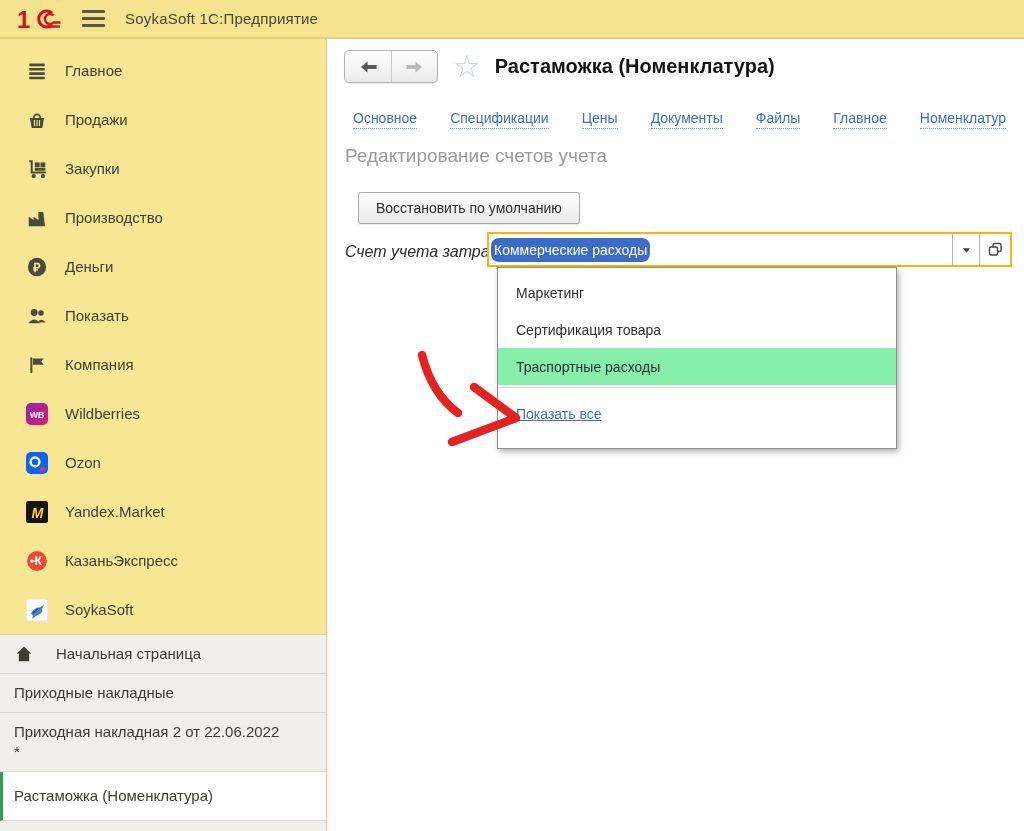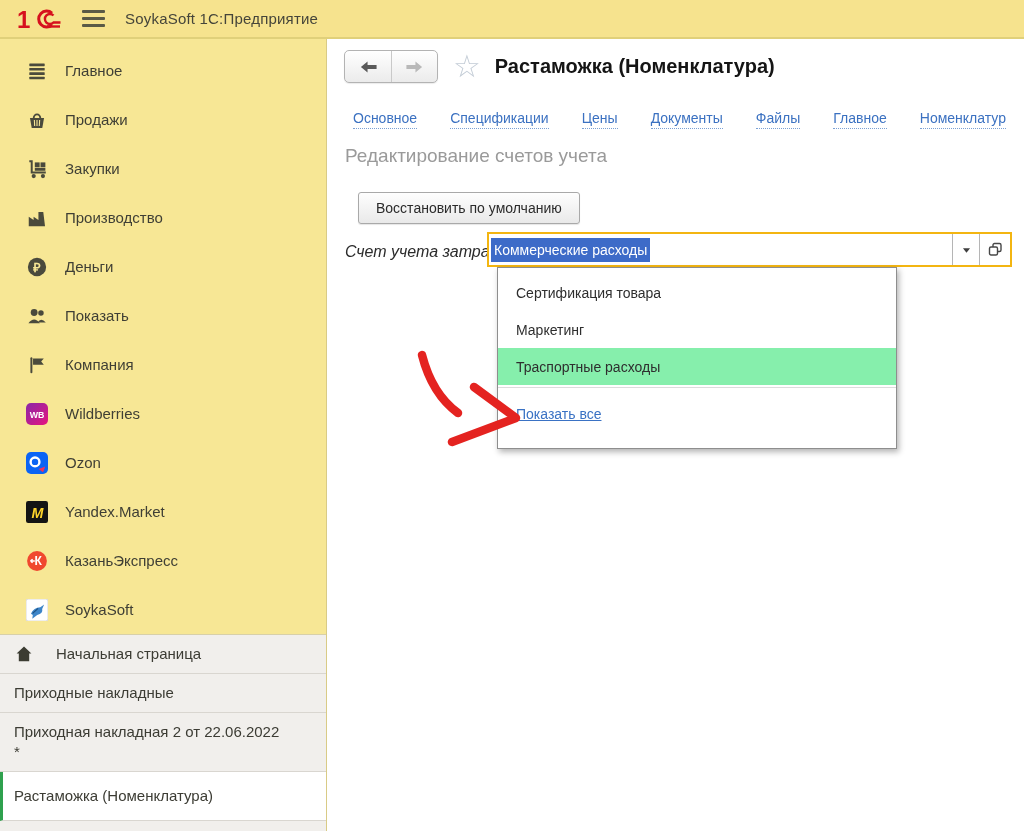--- a/index.html
+++ b/index.html
@@ -67,21 +67,21 @@
     position:absolute; top:153px; left:30px; font-size:14px; color:#2b2b2b;
     padding:7px 17px; background:linear-gradient(#fefefe,#e9e9e9);
     border:1px solid #a9a9a9; border-radius:3px; cursor:pointer;
     box-shadow:0 1px 1px rgba(0,0,0,.1);
   }
   .field-label { position:absolute; top:204px; left:17px; font-size:16px;font-style:italic; }
   .combo {
     position:absolute; top:193px; left:159px; width:525px; height:35px;
     border:2px solid #f3b511; background:#fff; display:flex; align-items:center;
   }
-  .combo-text { margin-left:2px; background:#3d6bc8; color:#fff; font-size:14px; padding:4px 3px; }
+  .combo-text { margin-left:2px; background:#3d6bc8; color:#fff; font-size:14px; padding:4px 3px;border-radius:8px; }
   .combo-spacer { flex:1; }
   .combo-btn {
     height:100%; display:flex; align-items:center; justify-content:center;
     border-left:1px solid #b5b5b5; cursor:pointer;
   }
   .combo-arrow-btn { width:27px; }
   .combo-open-btn { width:31px; }
 
   .dropdown {
     position:absolute; top:228px; left:169px; width:400px;
@@ -305,22 +305,22 @@
       </div>
       <div class="combo-btn combo-open-btn">
         <svg width="15" height="15" viewBox="0 0 15 15">
           <rect x="5" y="1.5" width="8" height="8" rx="1.5" fill="none" stroke="#474747" stroke-width="1.4"></rect>
           <rect x="1.5" y="5" width="8" height="8" rx="1.5" fill="#fff" stroke="#474747" stroke-width="1.4"></rect>
         </svg>
       </div>
     </div>
 
     <div class="dropdown">
+      <div class="dd-item">Маркетинг</div>
       <div class="dd-item">Сертификация товара</div>
-      <div class="dd-item">Маркетинг</div>
       <div class="dd-item highlight">Траспортные расходы</div>
       <div class="dd-sep"></div>
       <div class="dd-link-row">
         <span class="dd-link">Показать все</span>
       </div>
     </div>
 
     <svg class="annotation-arrow" viewBox="0 0 130 115">
       <path d="M14 13 Q 24 52 50 71" fill="none" stroke="#e42320" stroke-width="8.5" stroke-linecap="round"></path>
       <path d="M66 45 L 108 76 L 44 100" fill="none" stroke="#e42320" stroke-width="8.5" stroke-linecap="round" stroke-linejoin="round"></path>

